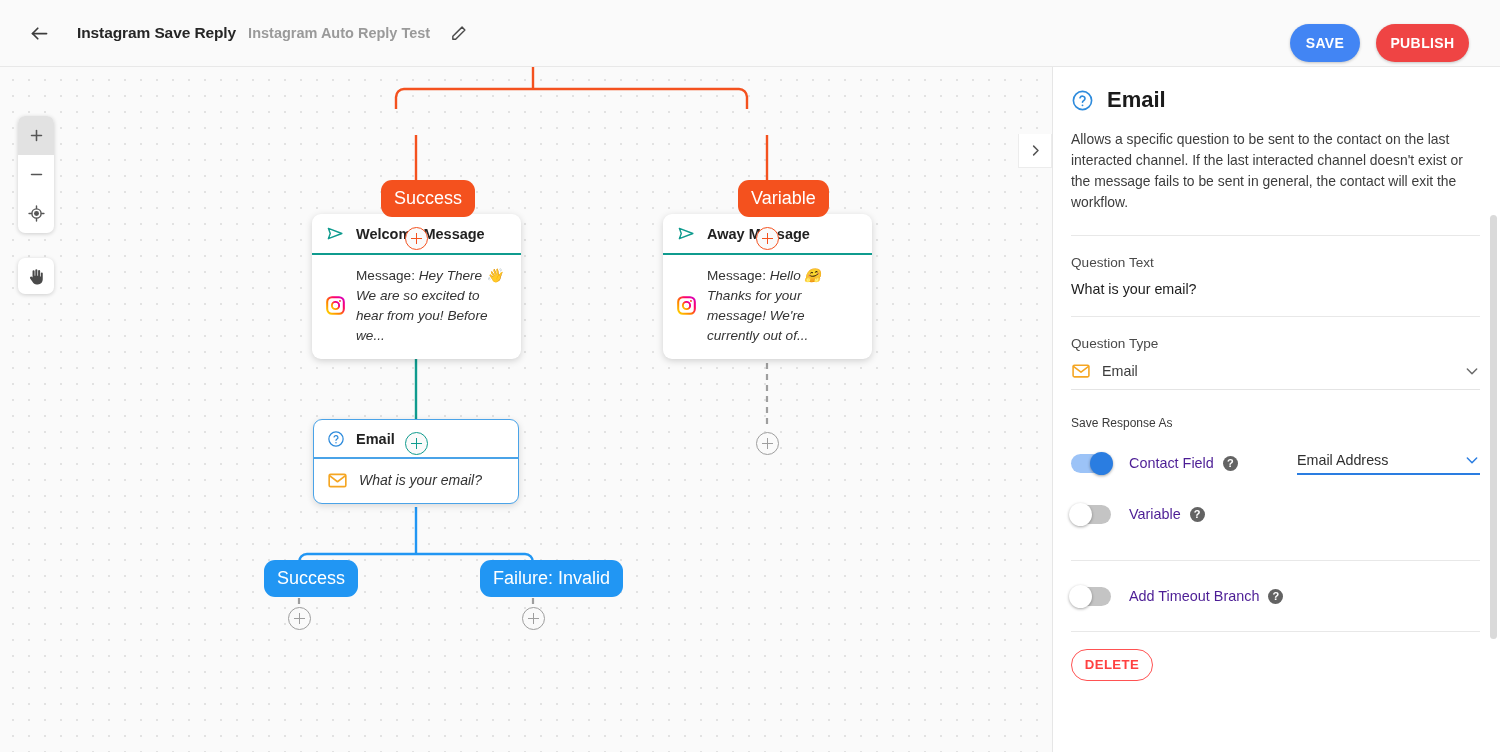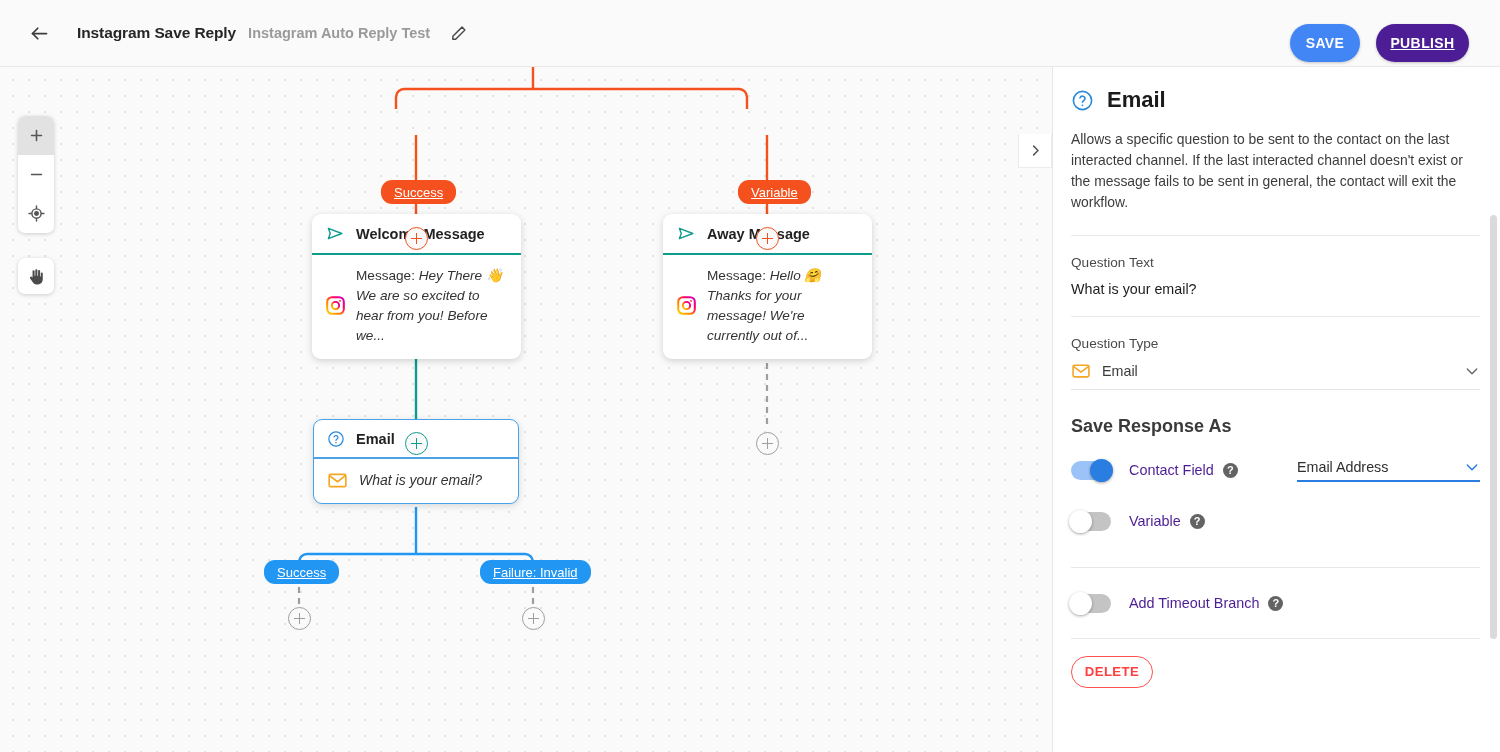--- a/index.html
+++ b/index.html
@@ -37,21 +37,21 @@
   .edit-btn svg { width: 17px; height: 17px; }
   .hdr-spacer { flex: 1; }
   .btn-pill {
     height: 38px; border-radius: 19px; border: none;
     color: #fff; font-size: 14px; font-weight: bold; letter-spacing: .4px;
     cursor: pointer; font-family: "Liberation Sans", sans-serif;
     box-shadow: 0 1px 3px rgba(0,0,0,.22);
     margin-top: 20px;
   }
   .btn-save { background: #4285f4; width: 70px; margin-right: 16px; }
-  .btn-publish { background: #4c1d95; width: 93px; margin-right: 31px; text-decoration: underline; }
+  .btn-publish { background: #ef4444; width: 93px; margin-right: 31px; }
 
   
   .canvas {
     position: absolute; top: 67px; left: 0; width: 1052px; height: 685px;
     background-color: #fafafa;
     background-image: radial-gradient(circle, #e2e2e2 1.1px, transparent 1.2px);
     background-size: 16px 16px;
     background-position: 5px 5px;
     overflow: hidden;
   }
@@ -117,24 +117,24 @@
     left: 313px; top: 352px; width: 206px;
     border: 1.6px solid #4aa3e8; box-shadow: 0 2px 7px rgba(0,0,0,.14);
   }
   .node-email .node-div { background: #4aa3e8; }
   .node-email .node-head { height: 37px; padding-left: 13px; }
   .node-email .node-body { padding: 11px 14px 12px 13px; }
   .node-email .node-msg { font-size: 14px; }
 
   
   .branch-label {
-    position: absolute; height: 24px; border-radius: 11px;
+    position: absolute; height: 37px; border-radius: 11px;
     display: flex; align-items: center; justify-content: center;
-    color: #fff; font-size: 13px; padding: 0 13px; white-space: nowrap;
-    z-index: 4; cursor: pointer; text-decoration: underline;
+    color: #fff; font-size: 18px; padding: 0 13px; white-space: nowrap;
+    z-index: 4; cursor: pointer;
   }
   .bl-orange { background: #f4511e; }
   .bl-blue   { background: #2196f3; }
 
   
   .plus-handle {
     position: absolute; width: 23px; height: 23px; border-radius: 50%;
     background: #fafafa; border: 1.8px solid #999;
     display: flex; align-items: center; justify-content: center;
     z-index: 4; cursor: pointer;
@@ -175,21 +175,21 @@
   }
   .select-row {
     display: flex; align-items: center; gap: 11px;
     margin-top: 10px; padding-bottom: 8px;
     border-bottom: 1px solid #e4e4e4; cursor: pointer;
   }
   .select-row .val { font-size: 14.3px; color: #3c3c3c; flex: 1; }
   .select-row svg.chev { width: 16px; height: 16px; color: #6b6b6b; }
 
   .section-label {
-    font-size: 18px; color: #3a3a3a; margin-top: 26px; font-weight: bold;
+    font-size: 12px; color: #3a3a3a; margin-top: 26px; font-weight: normal;
   }
   .section-head {
     font-size: 15px; color: #2b2b2b; font-weight: bold; margin-top: 22px;
   }
 
   .toggle-row { display: flex; align-items: center; margin-top: 22px; }
   .switch {
     position: relative; width: 40px; height: 19px; border-radius: 10px;
     flex: none; cursor: pointer;
   }

